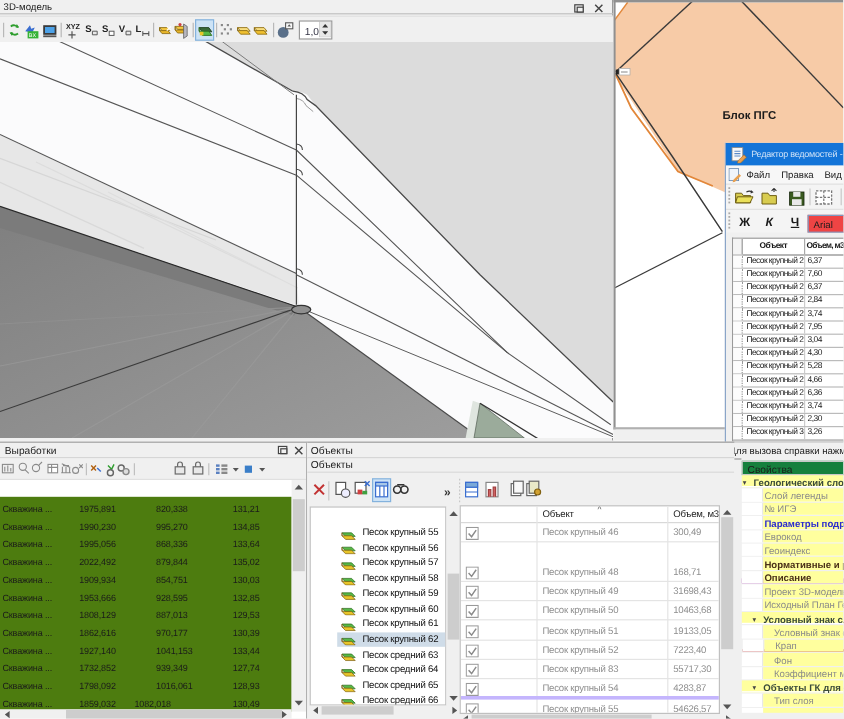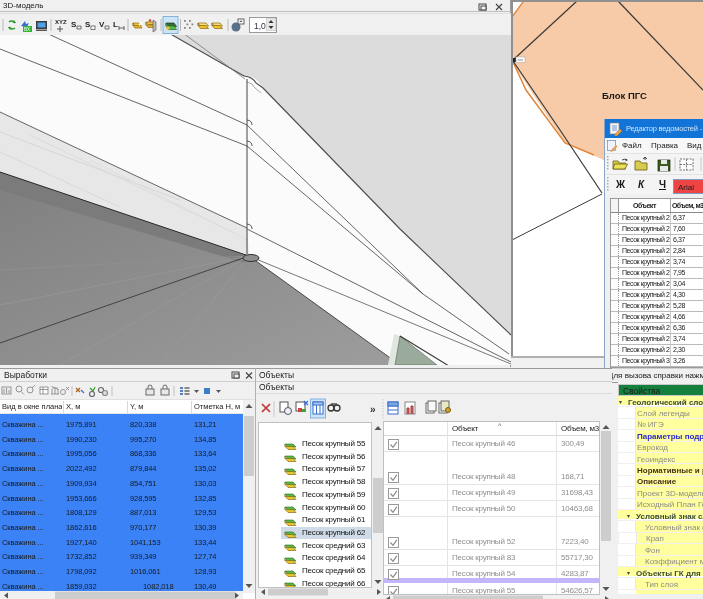--- a/index.html
+++ b/index.html
@@ -381,30 +381,21 @@
       </g>
     <g fill="#888">
         <rect x="184.5" y="5" width="5" height="2"></rect>
         <rect x="184.5" y="8" width="5" height="2"></rect>
         <rect x="184.5" y="11" width="5" height="2"></rect>
       </g>
     <path d="M194 8 l5 0 -2.5 3 z" fill="#555"></path>
     <rect x="204" y="6" width="6" height="6" fill="#3a7ec8"></rect>
     <path d="M216 8 l5 0 -2.5 3 z" fill="#555"></path>
   </svg>
-  <div class="abs" style="left:0;top:31px;width:243px;height:14px;background:#ffffff;border-bottom:1px solid #e4e4e4;font-size:7.5px;color:#222">
-    <div class="abs" style="left:2px;top:2px;width:60px;overflow:hidden;white-space:nowrap">Вид в окне плана</div>
-    <div class="abs" style="left:66px;top:2px">X, м</div>
-    <div class="abs" style="left:130px;top:2px">Y, м</div>
-    <div class="abs" style="left:194px;top:2px;white-space:nowrap">Отметка H, м</div>
-    <div class="abs" style="left:63px;top:1px;width:1px;height:12px;background:#d8d8d8"></div>
-    <div class="abs" style="left:127px;top:1px;width:1px;height:12px;background:#d8d8d8"></div>
-    <div class="abs" style="left:191px;top:1px;width:1px;height:12px;background:#d8d8d8"></div>
-  </div>
-  <div class="abs" id="vyrrows" style="left:0;top:45px;width:243px;height:179px;background:#3b82f6;font-size:7.5px;letter-spacing:-0.1px;color:#1a1a1a;overflow:hidden">
+  <div class="abs" id="vyrrows" style="left:0;top:45px;width:243px;height:179px;background:#4d7c0f;font-size:7.5px;letter-spacing:-0.1px;color:#1a1a1a;overflow:hidden">
     <div class="abs" style="left:2px;top:6.0px;white-space:nowrap">Скважина ...</div>
     <div class="abs" style="left:66px;top:6.0px">1975,891</div>
     <div class="abs" style="left:130px;top:6.0px">820,338</div>
     <div class="abs" style="left:194px;top:6.0px">131,21</div>
     <div class="abs" style="left:2px;top:20.7px;white-space:nowrap">Скважина ...</div>
     <div class="abs" style="left:66px;top:20.7px">1990,230</div>
     <div class="abs" style="left:130px;top:20.7px">995,270</div>
     <div class="abs" style="left:194px;top:20.7px">134,85</div>
     <div class="abs" style="left:2px;top:35.4px;white-space:nowrap">Скважина ...</div>
     <div class="abs" style="left:66px;top:35.4px">1995,056</div>
@@ -437,21 +428,21 @@
     <div class="abs" style="left:2px;top:138.3px;white-space:nowrap">Скважина ...</div>
     <div class="abs" style="left:66px;top:138.3px">1732,852</div>
     <div class="abs" style="left:130px;top:138.3px">939,349</div>
     <div class="abs" style="left:194px;top:138.3px">127,74</div>
     <div class="abs" style="left:2px;top:153.0px;white-space:nowrap">Скважина ...</div>
     <div class="abs" style="left:66px;top:153.0px">1798,092</div>
     <div class="abs" style="left:130px;top:153.0px">1016,061</div>
     <div class="abs" style="left:194px;top:153.0px">128,93</div>
     <div class="abs" style="left:2px;top:167.7px;white-space:nowrap">Скважина ...</div>
     <div class="abs" style="left:66px;top:167.7px">1859,032</div>
-    <div class="abs" style="left:143px;top:167.7px">1082,018</div>
+    <div class="abs" style="left:112px;top:167.7px">1082,018</div>
     <div class="abs" style="left:194px;top:167.7px">130,49</div>
   </div>
 
   <div class="abs" style="left:243px;top:31px;width:12px;height:193px;background:#f0f0f0">
     <svg width="12" height="193">
         <path d="M6 36 l3.5 4 -7 0 z" fill="#555" transform="translate(0,-32)"></path>
         <rect x="1" y="16" width="10" height="60" fill="#cdcdcd"></rect>
         <path d="M6 188 l3.5 -4 -7 0 z" fill="#555"></path>
       </svg>
   </div>
@@ -629,37 +620,45 @@
       <div class="abs" style="left:177px;top:3px;white-space:nowrap">31698,43</div>
     </div>
     <div class="abs" style="left:0;top:79.2px;width:217px;height:16.3px;border-bottom:1px solid #e4e4e4;color:#8f8f8f">
       <svg class="abs" style="left:4px;top:3px" width="11" height="11">
           <rect x="0.5" y="0.5" width="10" height="10" fill="#fff" stroke="#999"></rect>
           <path d="M2.5 5.5 l2.5 2.8 3.8 -5.5" fill="none" stroke="#8a8a8a" stroke-width="1.2"></path>
         </svg>
       <div class="abs" style="left:68px;top:3px;white-space:nowrap">Песок крупный 50</div>
       <div class="abs" style="left:177px;top:3px;white-space:nowrap">10463,68</div>
     </div>
+    <div class="abs" style="left:0;top:95.5px;width:217px;height:16.3px;border-bottom:1px solid #e4e4e4;color:#8f8f8f">
+      <svg class="abs" style="left:4px;top:3px" width="11" height="11">
+          <rect x="0.5" y="0.5" width="10" height="10" fill="#fff" stroke="#999"></rect>
+          <path d="M2.5 5.5 l2.5 2.8 3.8 -5.5" fill="none" stroke="#8a8a8a" stroke-width="1.2"></path>
+        </svg>
+      <div class="abs" style="left:68px;top:3px;white-space:nowrap">Песок крупный 51</div>
+      <div class="abs" style="left:177px;top:3px;white-space:nowrap">19133,05</div>
+    </div>
     <div class="abs" style="left:0;top:111.8px;width:217px;height:16.3px;border-bottom:1px solid #e4e4e4;color:#8f8f8f">
       <svg class="abs" style="left:4px;top:3px" width="11" height="11">
           <rect x="0.5" y="0.5" width="10" height="10" fill="#fff" stroke="#999"></rect>
           <path d="M2.5 5.5 l2.5 2.8 3.8 -5.5" fill="none" stroke="#8a8a8a" stroke-width="1.2"></path>
         </svg>
       <div class="abs" style="left:68px;top:3px;white-space:nowrap">Песок крупный 52</div>
       <div class="abs" style="left:177px;top:3px;white-space:nowrap">7223,40</div>
     </div>
     <div class="abs" style="left:0;top:128.1px;width:217px;height:16.3px;border-bottom:1px solid #e4e4e4;color:#8f8f8f">
       <svg class="abs" style="left:4px;top:3px" width="11" height="11">
           <rect x="0.5" y="0.5" width="10" height="10" fill="#fff" stroke="#999"></rect>
           <path d="M2.5 5.5 l2.5 2.8 3.8 -5.5" fill="none" stroke="#8a8a8a" stroke-width="1.2"></path>
         </svg>
       <div class="abs" style="left:68px;top:3px;white-space:nowrap">Песок крупный 83</div>
       <div class="abs" style="left:177px;top:3px;white-space:nowrap">55717,30</div>
     </div>
-    <div class="abs" style="left:0;top:144.4px;width:217px;height:16.3px;border-bottom:5px solid #c4b5fd;color:#8f8f8f">
+    <div class="abs" style="left:0;top:144.4px;width:217px;height:16.3px;border-bottom:3px solid #c4b5fd;color:#8f8f8f">
       <svg class="abs" style="left:4px;top:3px" width="11" height="11">
           <rect x="0.5" y="0.5" width="10" height="10" fill="#fff" stroke="#999"></rect>
           <path d="M2.5 5.5 l2.5 2.8 3.8 -5.5" fill="none" stroke="#8a8a8a" stroke-width="1.2"></path>
         </svg>
       <div class="abs" style="left:68px;top:3px;white-space:nowrap">Песок крупный 54</div>
       <div class="abs" style="left:177px;top:3px;white-space:nowrap">4283,87</div>
     </div>
     <div class="abs" style="left:0;top:160.7px;width:217px;height:16.3px;border-bottom:1px solid #e4e4e4;color:#8f8f8f">
       <svg class="abs" style="left:4px;top:3px" width="11" height="11">
           <rect x="0.5" y="0.5" width="10" height="10" fill="#fff" stroke="#999"></rect>

